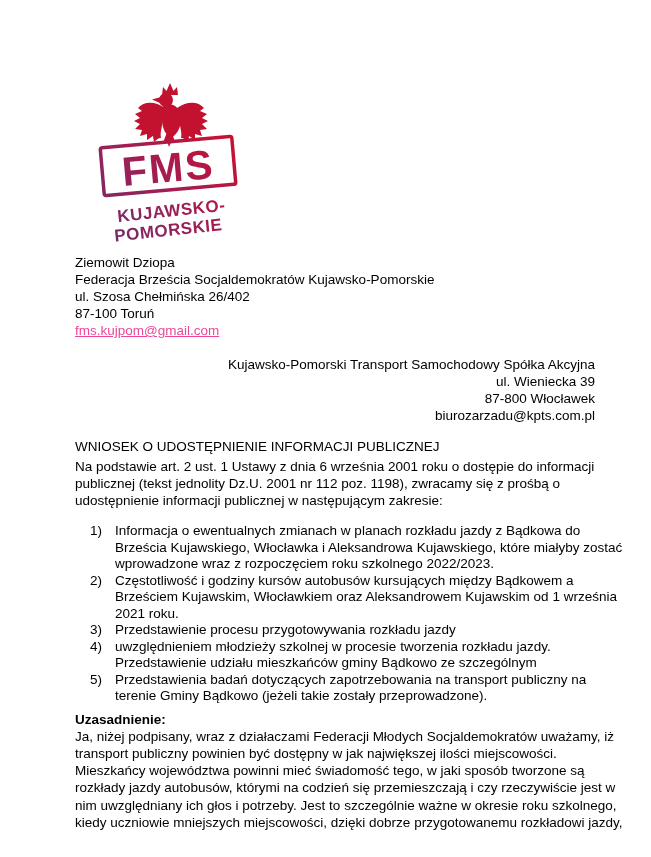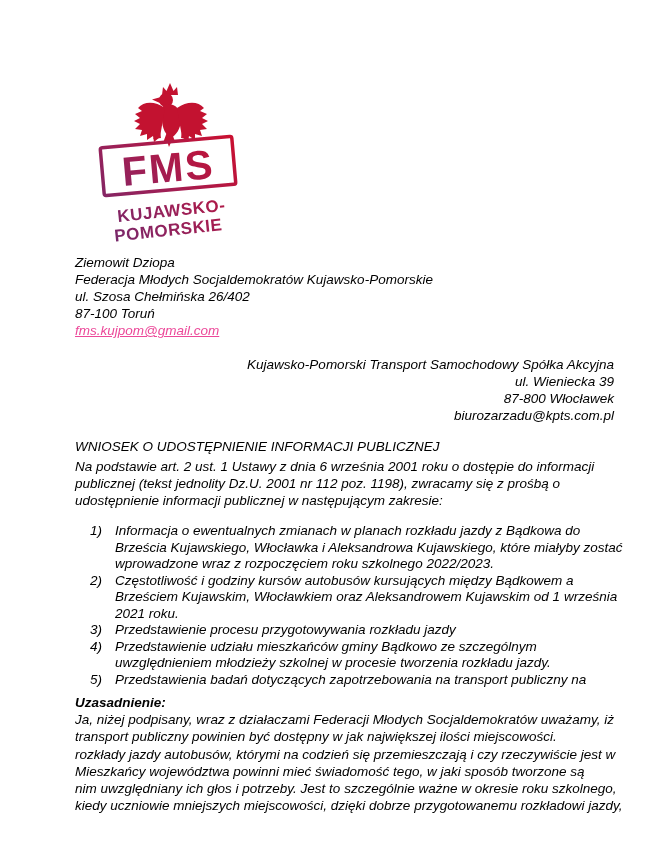--- a/index.html
+++ b/index.html
@@ -15,22 +15,21 @@
   }
   .logo {
     position: absolute;
     left: 85px;
     top: 80px;
     width: 170px;
     height: 172px;
   }
   .content {
     position: relative;
-    padding: 0 37px 0 75px;
-    font-style: italic;
+    padding: 0 56px 0 75px;
   }
   .sender { margin-top: 254px; line-height: 17px; }
   .recipient { margin-top: 17px; line-height: 17px; text-align: right; }
   .doc-title { margin-top: 14px; line-height: 17px; text-align: left; }
   .intro { margin-top: 3px; line-height: 17px; }
   .req-list { margin-top: 14px; margin-left: 15px; line-height: 16.5px; }
   .req-item { display: flex; }
   .req-item .num { width: 25px; flex: 0 0 25px; }
   .req-item .item-lines { flex: 1; }
   .just-heading { margin-top: 6px; line-height: 17px; font-weight: bold; }
@@ -85,21 +84,21 @@
         <text x="33" y="142">KUJAWSKO-</text>
         <text x="28" y="161">POMORSKIE</text>
       </g>
     </svg>
   </div>
 
   <div class="content">
 
     <div class="sender">
       <div class="line">Ziemowit Dziopa</div>
-      <div class="line">Federacja Młodych Socjaldemokratów Kujawsko-Pomorskie</div>
+      <div class="line">Federacja Brześcia Socjaldemokratów Kujawsko-Pomorskie</div>
       <div class="line">ul. Szosa Chełmińska 26/402</div>
       <div class="line">87-100 Toruń</div>
       <div class="line">
         <a class="email">fms.kujpom@gmail.com</a>
       </div>
     </div>
 
     <div class="recipient">
       <div class="line">Kujawsko-Pomorski Transport Samochodowy Spółka Akcyjna</div>
       <div class="line">ul. Wieniecka 39</div>
@@ -138,38 +137,39 @@
       <div class="req-item">
         <span class="num">3)</span>
         <div class="item-lines">
           <div class="line">Przedstawienie procesu przygotowywania rozkładu jazdy</div>
         </div>
       </div>
 
       <div class="req-item">
         <span class="num">4)</span>
         <div class="item-lines">
+          <div class="line">uwzględnieniem młodzieży szkolnej w procesie tworzenia rozkładu jazdy.</div>
           <div class="line">Przedstawienie udziału mieszkańców gminy Bądkowo ze szczególnym</div>
-          <div class="line">uwzględnieniem młodzieży szkolnej w procesie tworzenia rozkładu jazdy.</div>
         </div>
       </div>
 
       <div class="req-item">
         <span class="num">5)</span>
         <div class="item-lines">
           <div class="line">Przedstawienia badań dotyczących zapotrzebowania na transport publiczny na</div>
+          <div class="line">terenie Gminy Bądkowo (jeżeli takie zostały przeprowadzone).</div>
         </div>
       </div>
 
     </div>
 
     <div class="just-heading">Uzasadnienie:</div>
     <div class="just">
       <div class="line">Ja, niżej podpisany, wraz z działaczami Federacji Młodych Socjaldemokratów uważamy, iż</div>
       <div class="line">transport publiczny powinien być dostępny w jak największej ilości miejscowości.</div>
+      <div class="line">Mieszkańcy województwa powinni mieć świadomość tego, w jaki sposób tworzone są</div>
       <div class="line">rozkłady jazdy autobusów, którymi na codzień się przemieszczają i czy rzeczywiście jest w</div>
-      <div class="line">Mieszkańcy województwa powinni mieć świadomość tego, w jaki sposób tworzone są</div>
       <div class="line">nim uwzględniany ich głos i potrzeby. Jest to szczególnie ważne w okresie roku szkolnego,</div>
       <div class="line">kiedy uczniowie mniejszych miejscowości, dzięki dobrze przygotowanemu rozkładowi jazdy,</div>
     </div>
 
   </div>
 </div>
 
 </body></html>

